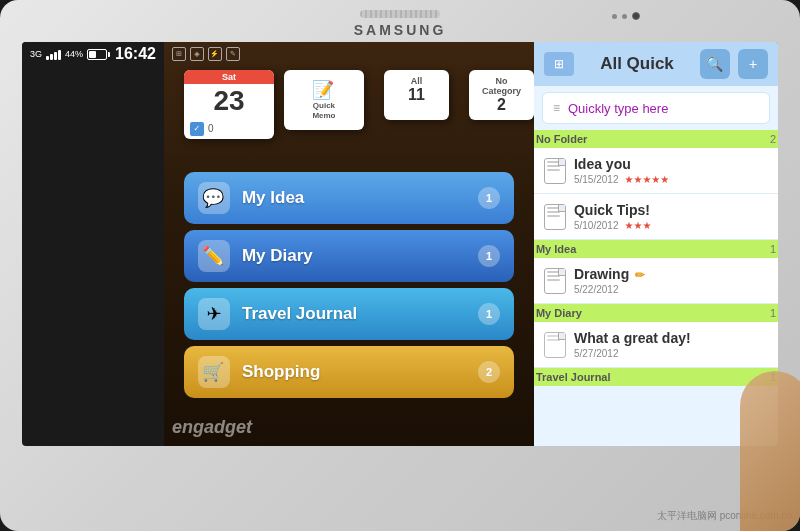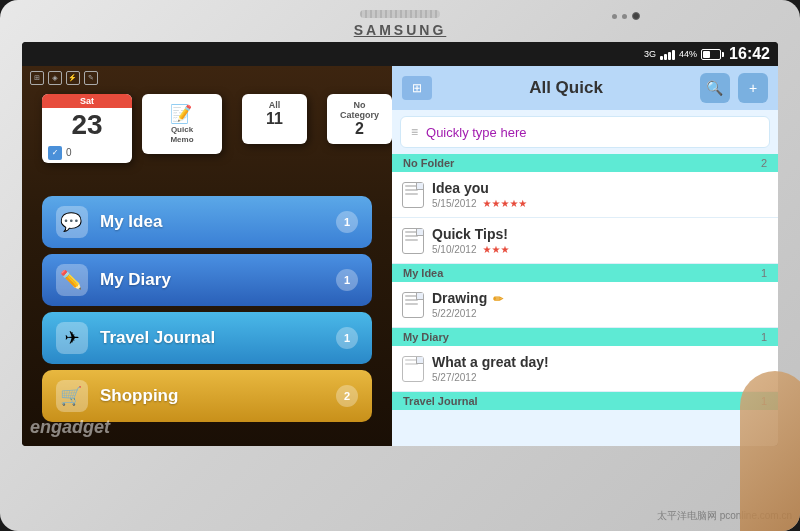--- a/index.html
+++ b/index.html
@@ -26,21 +26,20 @@
       text-align: center;
       padding: 10px 0 4px;
       position: relative;
     }
     .samsung-logo {
       font-size: 14px;
       font-weight: bold;
       letter-spacing: 3px;
       color: #555;
       font-family: 'Arial', sans-serif;
-      text-decoration: underline;
     }
     .speaker-grill {
       width: 80px;
       height: 8px;
       background: repeating-linear-gradient(90deg, #999 0px, #999 2px, #bbb 2px, #bbb 5px);
       border-radius: 4px;
       margin: 0 auto 4px;
       opacity: 0.6;
     }
     .camera-dots {
@@ -63,21 +62,21 @@
       border: 1px solid #666;
     }
 
     
     .screen {
       margin: 0 22px;
       background: #1a1a1a;
       border-radius: 4px;
       overflow: hidden;
       display: flex;
-      flex-direction: column;
+      flex-direction: row;
       height: 404px;
     }
 
     
     .status-bar {
       background: #1a1a1a;
       height: 24px;
       display: flex;
       align-items: center;
       justify-content: flex-end;
@@ -413,22 +412,22 @@
 
     
     .notes-list {
       flex: 1;
       overflow-y: auto;
       overflow-x: hidden;
     }
 
     
     .section-header {
-      background: #5eead4;
-      padding: 3px 11px;
+      background: #bef264;
+      padding: 3px 2px;
       display: flex;
       justify-content: space-between;
       align-items: center;
     }
     .section-title {
       font-size: 11px;
       font-weight: bold;
       color: #555;
     }
     .section-count {

